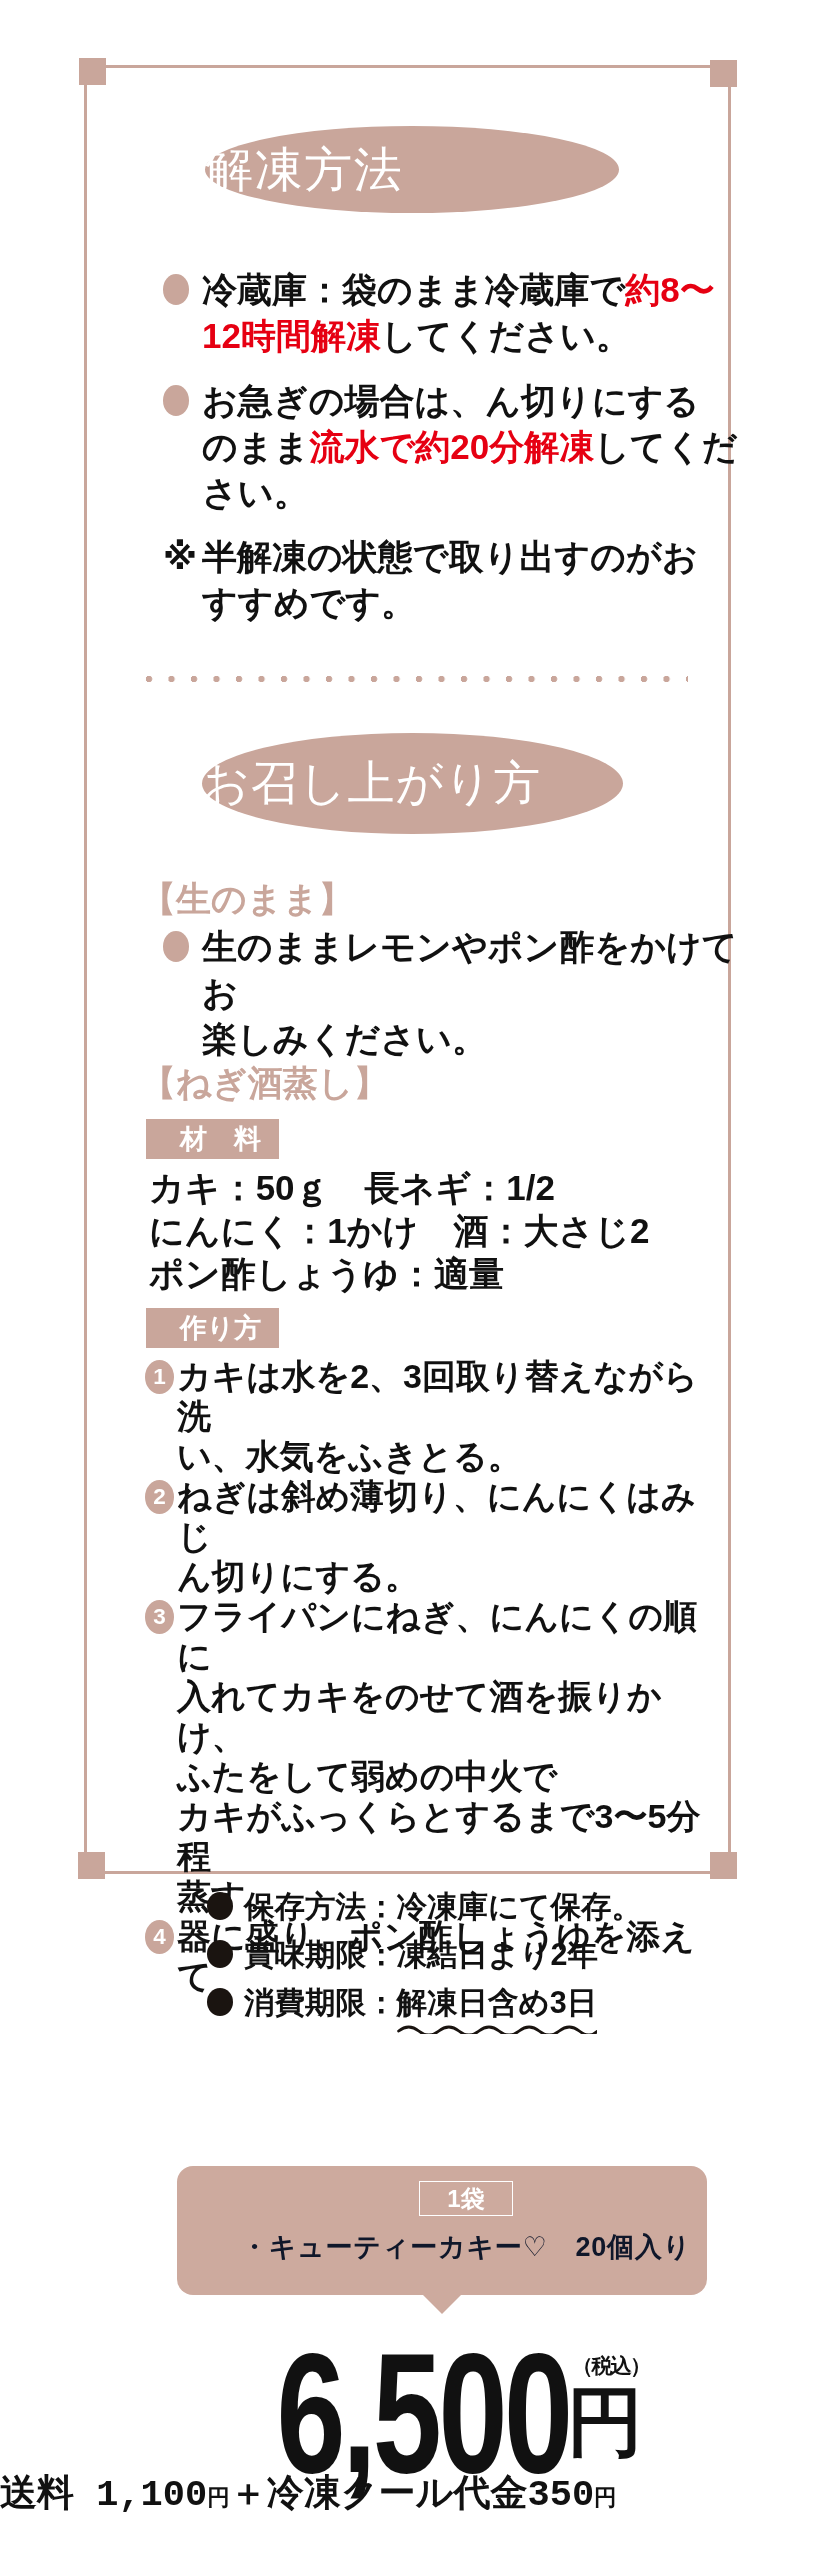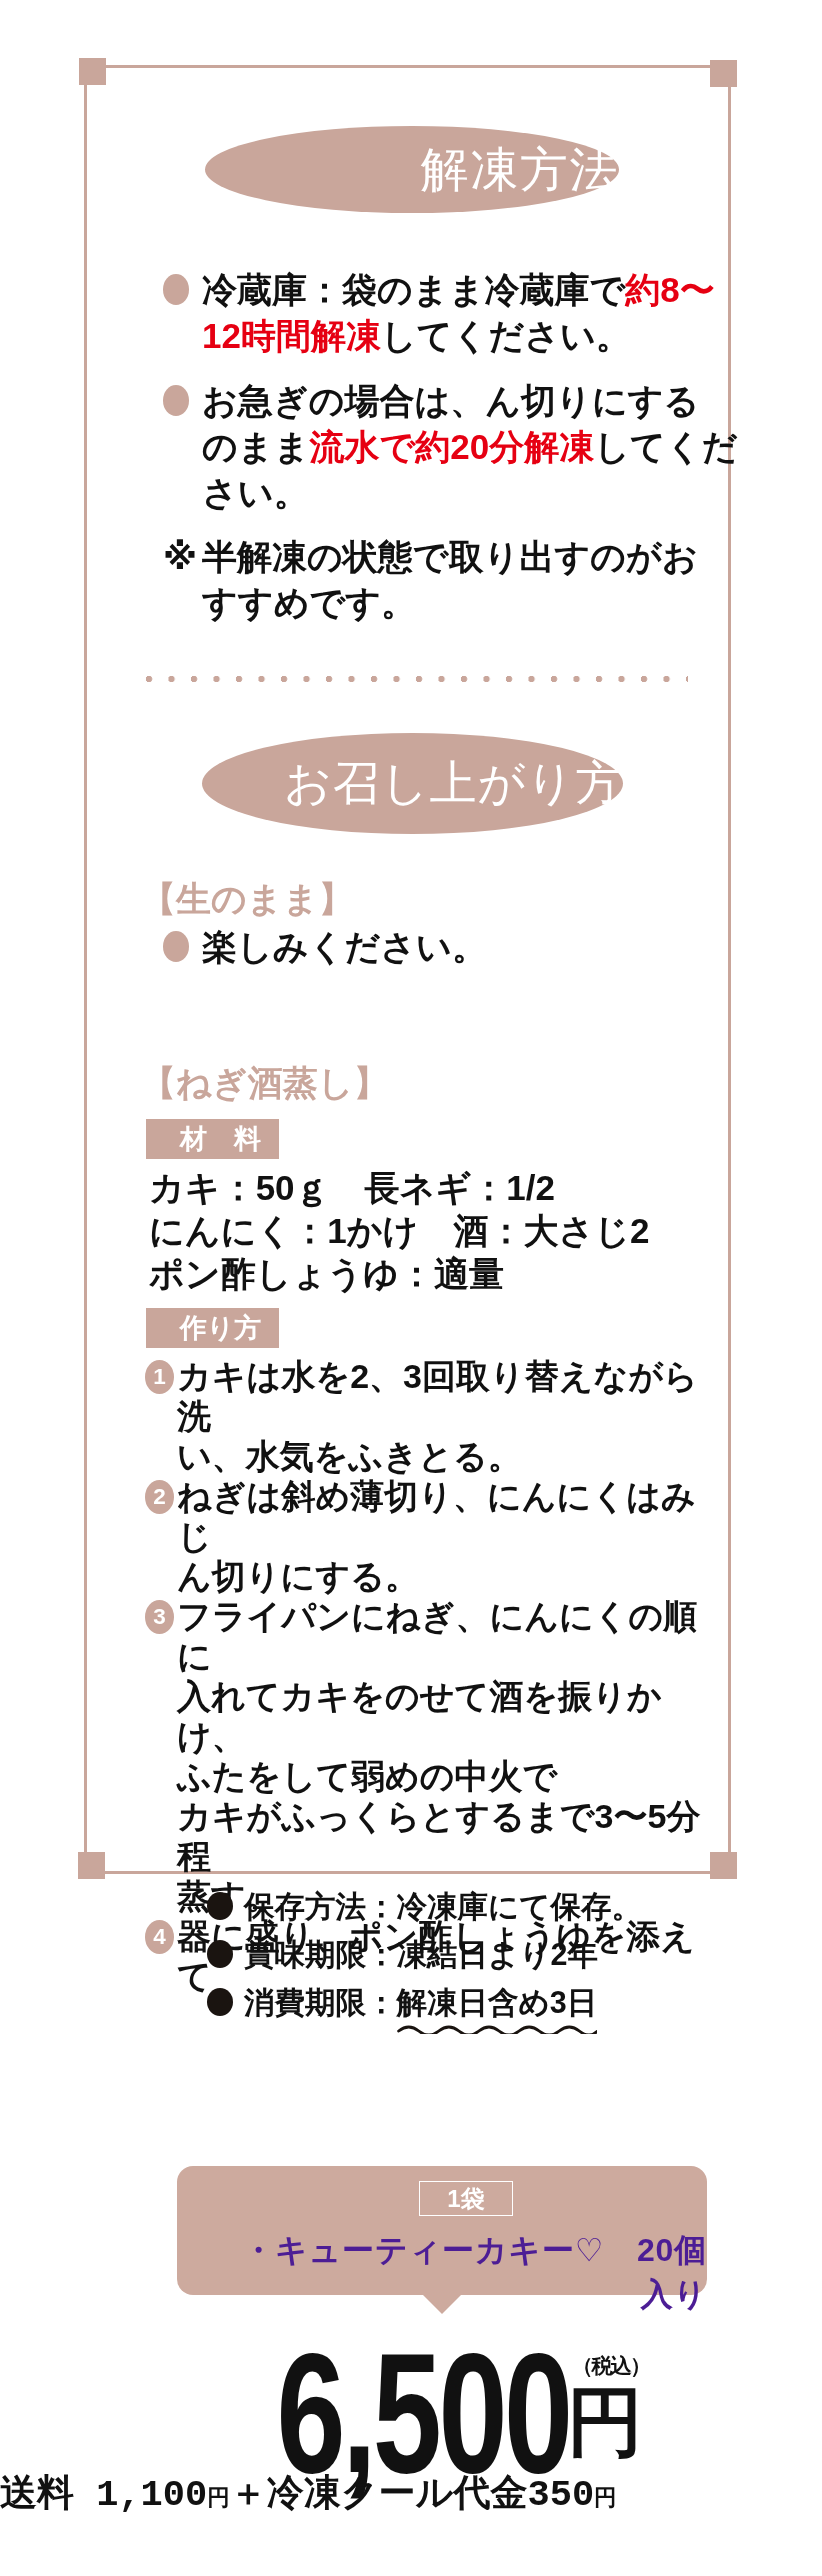--- a/index.html
+++ b/index.html
@@ -17,21 +17,21 @@
   .frame{position:absolute;left:84px;top:65px;width:647px;height:1809px;
     border:3.2px solid var(--accent);box-sizing:border-box;}
   .corner{position:absolute;width:27px;height:27px;background:var(--accent);}
   .corner.tl{left:-8px;top:-9.6px;}
   .corner.tr{right:-8.8px;top:-8px;}
   .corner.bl{left:-8.8px;bottom:-8px;}
   .corner.br{right:-8.8px;bottom:-8px;}
   
   .ellipse-title{
     position:absolute;border-radius:50%;background:var(--accent);
-    display:flex;align-items:center;justify-content:flex-end;
+    display:flex;align-items:center;justify-content:flex-start;
     color:#ffffff;font-family:"Liberation Serif","DejaVu Serif",serif;font-weight:normal;
   }
   #thaw-title{left:205px;top:126px;width:414px;height:87px;font-size:48px;letter-spacing:1.6px;}
   #serve-title{left:202px;top:733px;width:421px;height:101px;font-size:47px;letter-spacing:0.8px;}
   
   .titem{position:absolute;left:163px;width:554px;padding-left:39px;box-sizing:content-box;
     font-size:35px;line-height:46px;font-weight:bold;}
   .titem .oval{position:absolute;left:0;top:7.2px;width:26px;height:30.5px;border-radius:50%;background:var(--accent);}
   .red{color:var(--red);}
   .tnote{position:absolute;left:163px;width:554px;padding-left:39px;font-size:35px;line-height:46px;font-weight:bold;}
@@ -57,21 +57,21 @@
   .sitem{position:relative;padding-left:37px;font-size:30.5px;line-height:37px;font-weight:bold;margin-bottom:11.2px;}
   .sitem .dot{position:absolute;left:0;top:4px;width:26px;height:28px;border-radius:50%;background:#1a1410;}
   .wavy-wrap{position:relative;display:inline-block;}
   .wavy-wrap svg{position:absolute;left:0;bottom:-13px;width:100%;height:11.2px;}
   
   .bubble{position:absolute;left:177px;top:2166px;width:482px;height:129px;background:var(--bubble);border-radius:16px;padding-left:48px;}
   .bubble .tail{position:absolute;left:50%;margin-left:-21px;bottom:-19px;width:0;height:0;
     border-left:21px solid transparent;border-right:21px solid transparent;border-top:21px solid var(--bubble);}
   .badge{margin:15.3px auto 0 auto;width:94px;height:35px;border:1.6px solid #ffffff;box-sizing:border-box;
     color:#ffffff;font-size:24px;font-weight:bold;display:flex;align-items:center;justify-content:center;}
-  .pname{margin-top:13px;text-align:right;color:#4c1d95;font-size:32px;font-weight:bold;letter-spacing:0.8px;}
+  .pname{margin-top:13px;text-align:center;color:#0f172a;font-size:27px;font-weight:bold;letter-spacing:0.8px;}
   
   .price-amount{position:absolute;right:254px;top:2328px;font-size:170px;line-height:1;font-weight:bold;
     letter-spacing:-4.8px;transform:scaleX(0.73);transform-origin:right top;white-space:nowrap;}
   .price-tax{position:absolute;left:572px;top:2352px;font-size:21px;font-weight:bold;letter-spacing:-1.6px;}
   .price-yen{position:absolute;left:567px;top:2384px;font-size:76px;line-height:1;font-weight:bold;}
   .shipping{position:absolute;left:0;top:2468px;width:692px;text-align:left;font-size:37px;font-weight:bold;white-space:nowrap;font-family:Liberation Mono, monospace;}
   .shipping .small-yen{font-size:22.5px;font-weight:bold;}
 </style>
 </head>
 <body>
@@ -111,20 +111,21 @@
   <div class="dots"></div>
 
   <div class="ellipse-title" id="serve-title">
     <span>お召し上がり方</span>
   </div>
 
   <div class="subhead" style="top:876px;">【生のまま】</div>
 
   <div class="titem" style="top:924px;">
     <span class="oval"></span>
+    <div>生のままレモンやポン酢をかけてお</div>
     <div>楽しみください。</div>
   </div>
 
   <div class="subhead" style="top:1060px;">【ねぎ酒蒸し】</div>
 
   <div class="taglabel" style="top:1119px;">
     <span>材　料</span>
   </div>
 
   <div class="inglines" style="top:1166px;">

